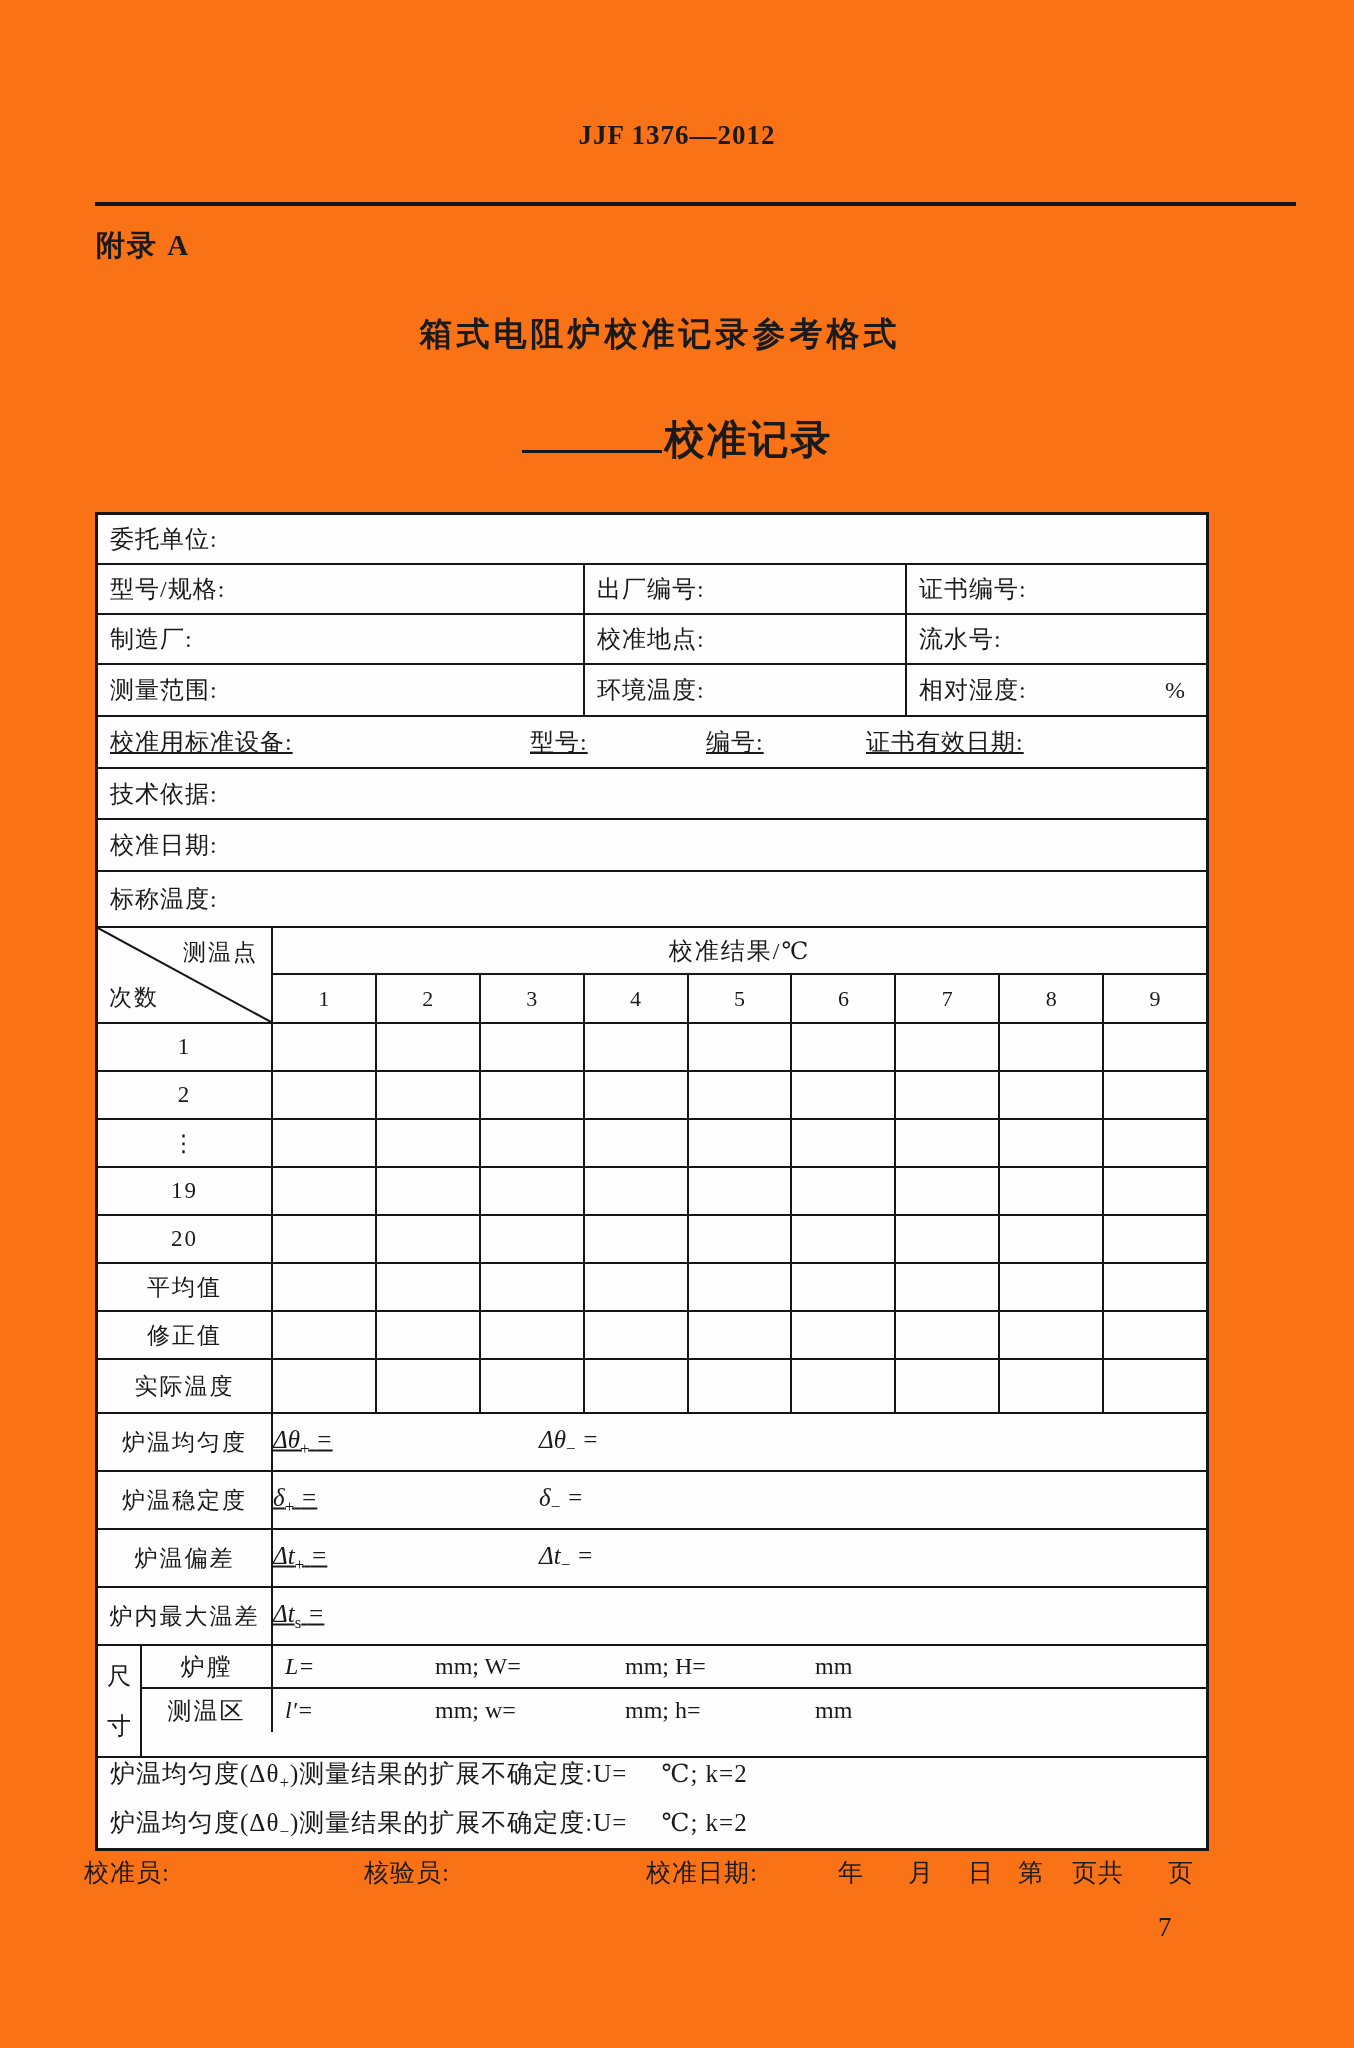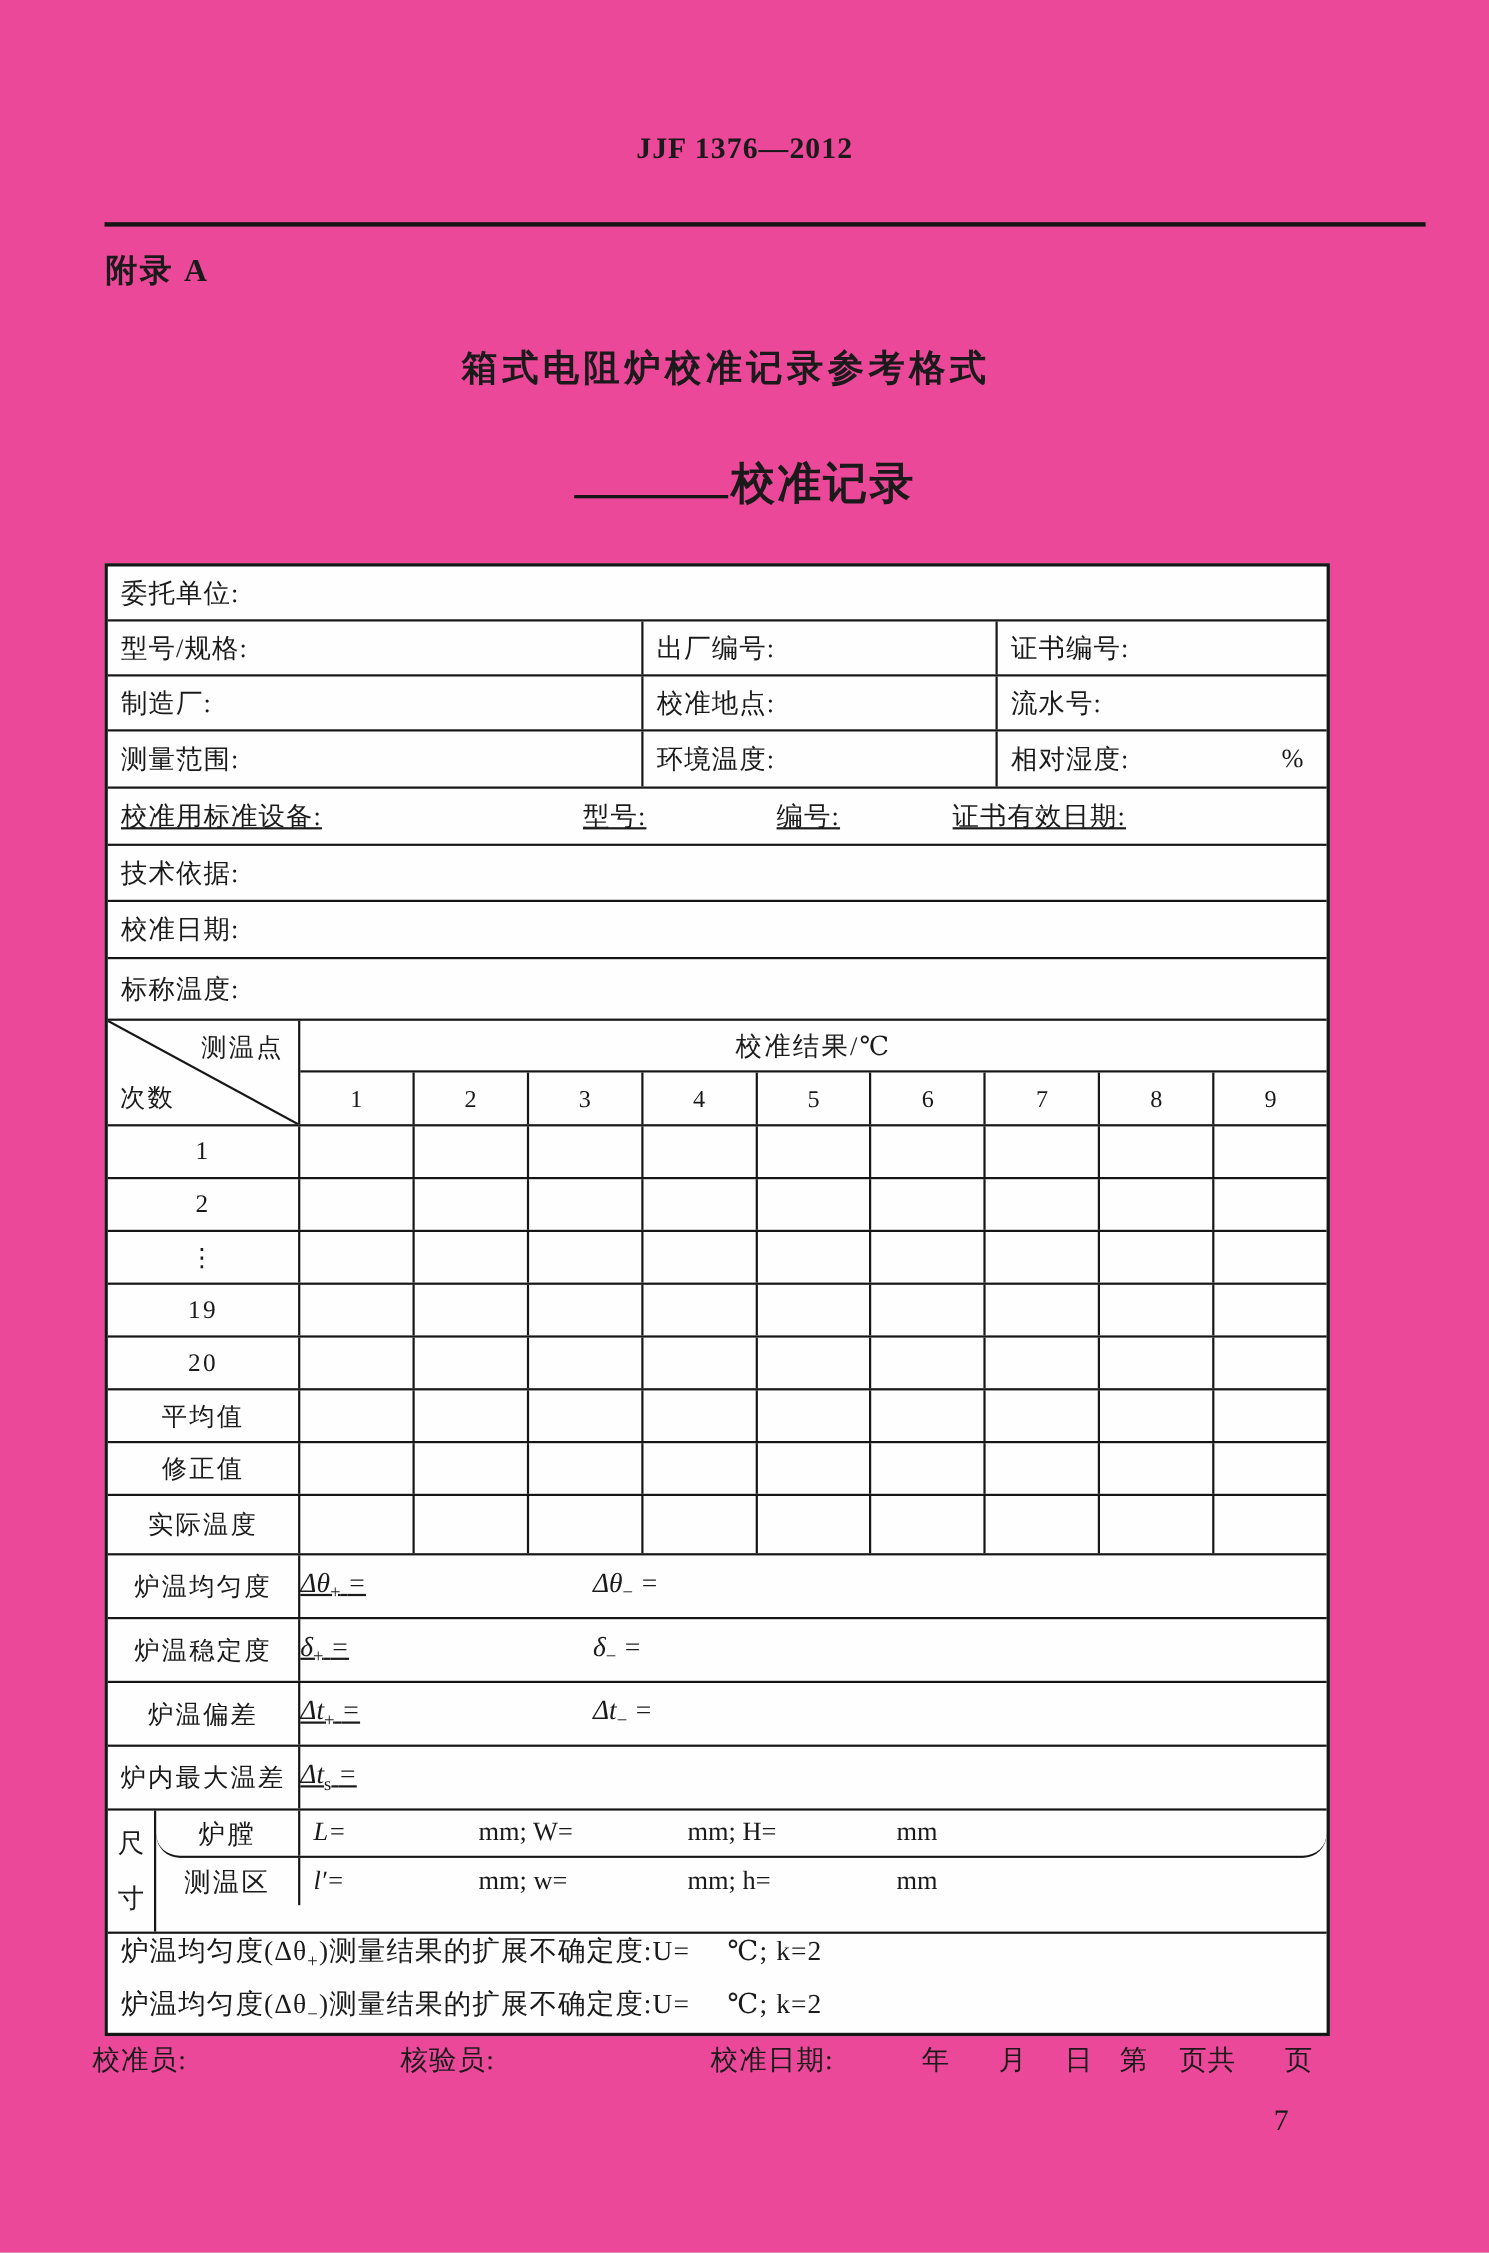--- a/index.html
+++ b/index.html
@@ -1,20 +1,20 @@
 <!DOCTYPE html>
 <html><head>
 <meta charset="utf-8">
 <style>
   * { box-sizing: border-box; margin: 0; padding: 0; }
   html,body { background:#e8e8e8; }
   .page {
     position: relative;
     width: 1354px; height: 2048px;
-    background: #ec4899;
+    background: #f97316;
     font-family: "Liberation Serif", "DejaVu Serif", serif;
     color: #1a1a1a;
     margin: 0 auto;
     overflow: hidden;
   }
   .hdr-code {
     position: absolute; top: 120px; left: 0; width: 1354px;
     text-align: center; font-size: 27px; font-weight: bold; letter-spacing: 1px;
   }
   .rule { position: absolute; top: 202px; left: 95px; width: 1201px; height: 4px; background: #161616; }
@@ -74,21 +74,21 @@
   
   .fcell { flex: 1; position: relative; font-size: 25px; }
   .fml { font-style: italic; white-space: nowrap; }
   .fml sub { font-size: 17px; font-style: normal; }
   .f1 { position: absolute; left: 0; top: 50%; transform: translateY(-50%); text-decoration: underline; }
   .f2 { position: absolute; left: 266px; top: 50%; transform: translateY(-50%); }
 
   
   .sizecol { width: 44px; border-right: 2px solid #161616; display: flex; flex-direction: column; align-items: center; justify-content: center; font-size: 24px; gap: 18px; }
   .sizeright { flex: 1; display: flex; flex-direction: column; }
-  .srow { height: 43px; display: flex; border-radius: 24px; }
+  .srow { height: 43px; display: flex; }
   .srow:first-child { border-bottom: 2px solid #161616; }
   .sublab { width: 131px; border-right: 2px solid #161616; display: flex; align-items: center; justify-content: center; font-size: 24px; letter-spacing: 2px; }
   .dimcell { flex: 1; display: flex; align-items: center; padding-left: 12px; font-size: 24px; }
   .dp1 { display: inline-block; width: 150px; }
   .dp2, .dp3 { display: inline-block; width: 190px; }
   .dimvar { font-style: italic; }
 
   
   .ucell { flex: 1; display: flex; flex-direction: column; justify-content: center; padding-left: 12px; font-size: 25px; letter-spacing: 1px; }
   .uline { line-height: 40px; white-space: pre; }

